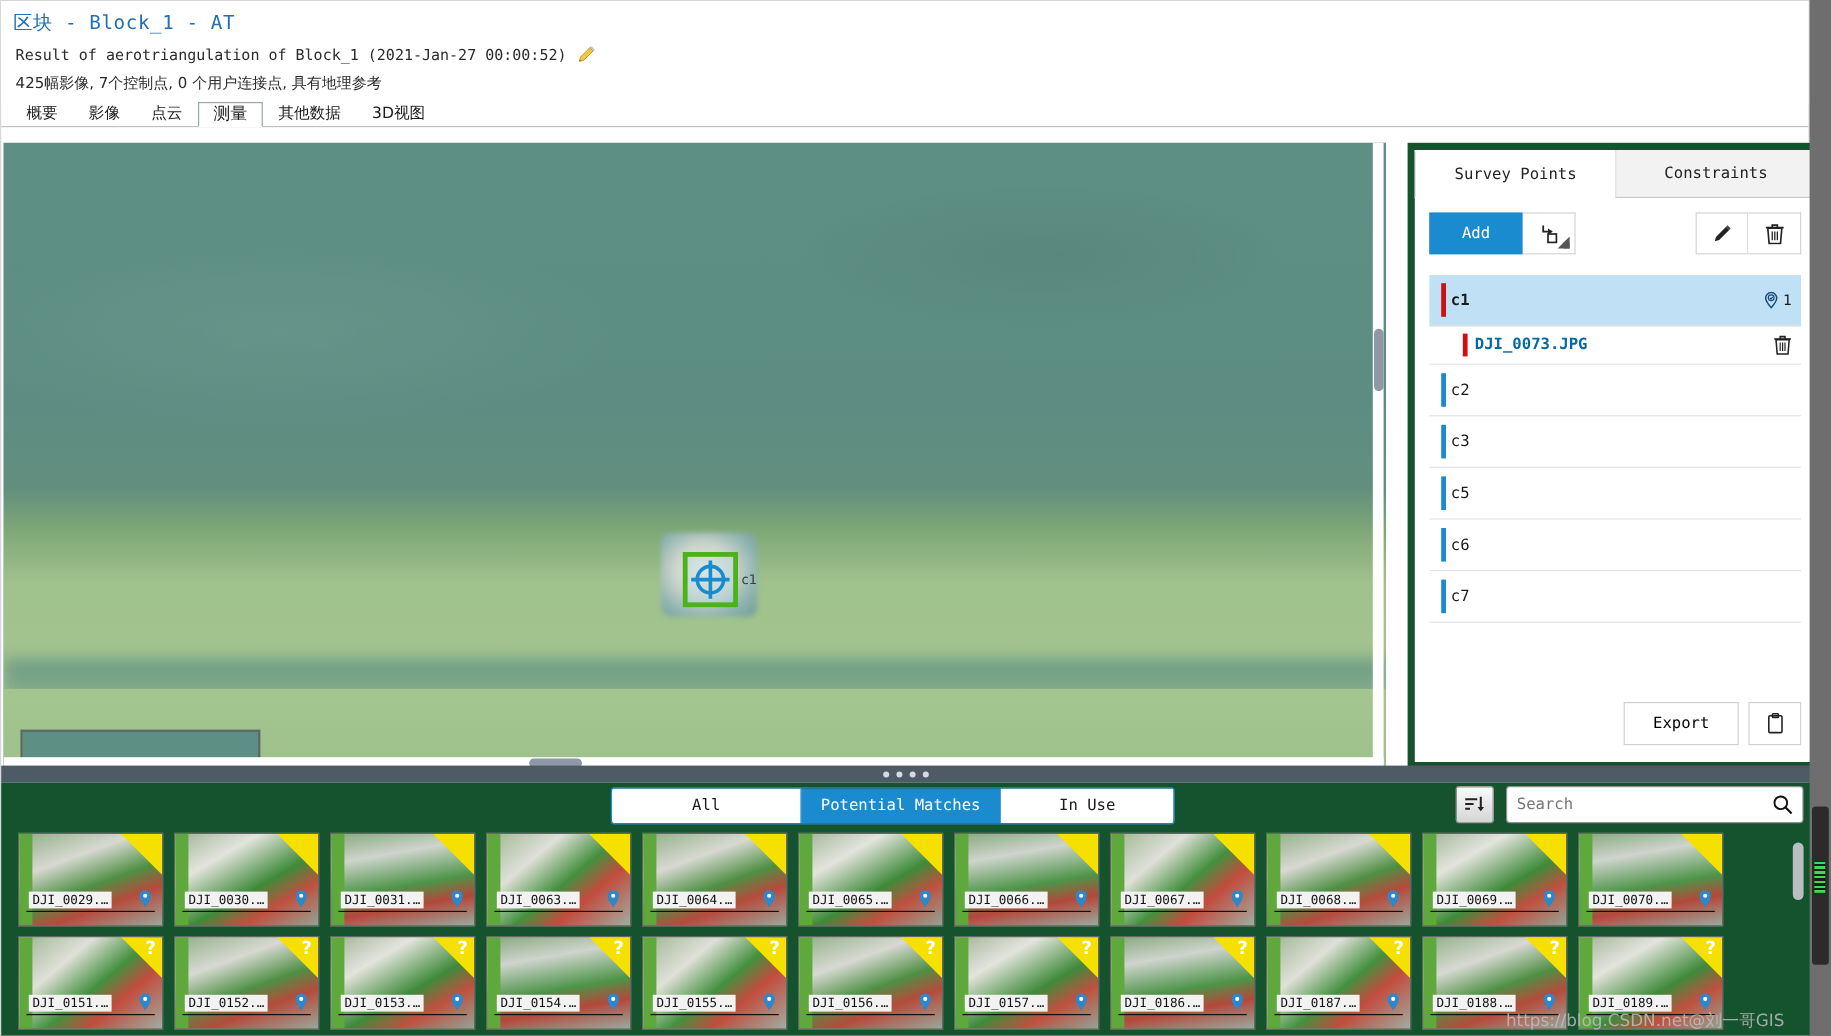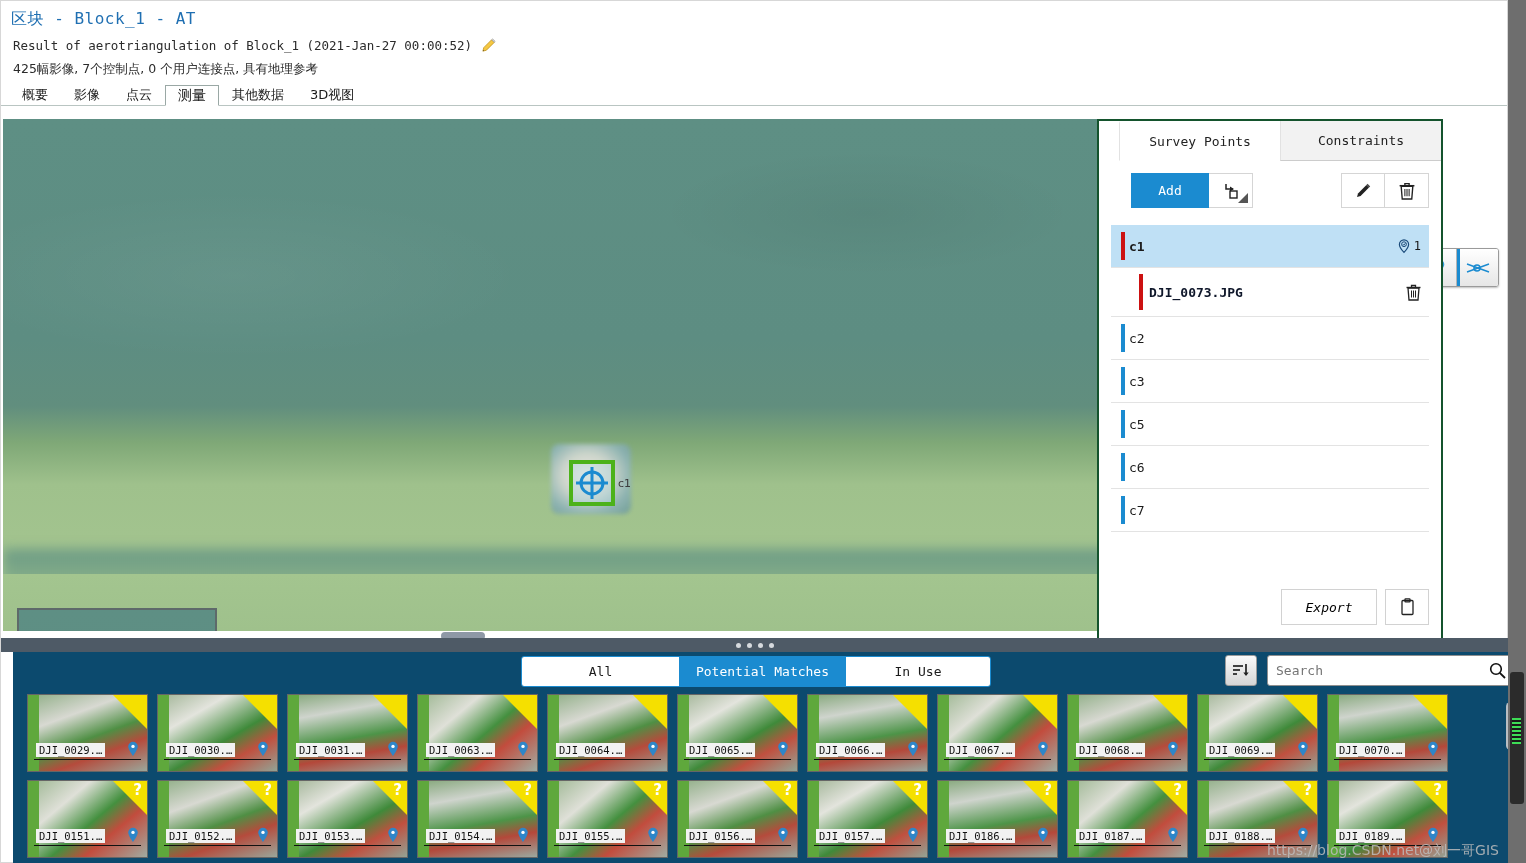--- a/index.html
+++ b/index.html
@@ -90,22 +90,22 @@
 
   
   .v-scroll-v{ position:absolute; right:2px; top:0; width:9px; height:520px; background:#fff; }
   .v-scroll-v i{ position:absolute; left:1px; top:155px; width:8px; height:52px;
                  background:#8e98a6; border-radius:4px; display:block; }
   .v-scroll-h{ position:absolute; left:0; bottom:1px; height:9px; width:1150px; background:#fff;}
   .v-scroll-h i{ position:absolute; top:1px; left:438px; width:44px; height:8px;
                  background:#8e98a6; border-radius:4px; display:block; }
 
   
-  .rpanel{ position:absolute; left:1096px; top:0; width:346px; height:522px;
-           background:#fff; border:2px solid #14532d;padding-left:20px; }
+  .rpanel{ position:absolute; left:1172px; top:0; width:346px; height:522px;
+           background:#fff; border:6px solid #14532d; }
   .rtabs{ display:flex; height:40px; }
   .rtab{ flex:1; display:flex; align-items:center; justify-content:center; font-size:13px;
          color:#222; background:#f2f2f2; border-bottom:1px solid #ccc;
          border-left:1px solid #e2e2e2; cursor:default; }
   .rtab.active{ background:#fff; border-bottom:1px solid #fff; border-top:2px solid #fff;}
   .rtoolbar{ display:flex; align-items:center; justify-content:space-between;
              padding:12px 12px 10px 12px; }
   .addgrp{ display:flex; }
   .addbtn{ background:#1b8bd0; color:#fff; font-size:13px; height:35px; width:78px;
            display:flex; align-items:center; justify-content:center; border:none; cursor:pointer;}
@@ -121,41 +121,41 @@
   .ibtn + .ibtn{ border-left:none; }
 
   .plist{ position:absolute; left:12px; right:12px; top:104px; bottom:70px; overflow:hidden;}
   .prow{ height:43px; display:flex; align-items:center; border-bottom:1px solid #e3e3e3;
          position:relative; padding-left:18px; font-size:13px; color:#1a1a1a;}
   .prow .bar{ position:absolute; left:10px; top:7px; bottom:7px; width:4px; background:#1b8bd0;}
   .prow.sel{ background:#bfe0f5; font-weight:bold; }
   .prow.sel .bar{ background:#cc1111; }
   .prow .cnt{ position:absolute; right:8px; display:flex; align-items:center; gap:4px;
               font-size:12px; font-weight:normal; color:#1a1a1a;}
-  .childrow{ height:49px; display:flex; align-items:center; position:relative;
+  .childrow{ height:32px; display:flex; align-items:center; position:relative;
              padding-left:38px; border-bottom:1px solid #e3e3e3; font-size:13px;
-             font-weight:bold; color:#0f172a;}
+             font-weight:bold; color:#0369a1;}
   .childrow .bar{ position:absolute; left:28px; top:6px; bottom:6px; width:4px; background:#cc1111;}
   .childrow .del{ position:absolute; right:8px; cursor:pointer; }
 
   .pfooter{ position:absolute; right:12px; bottom:14px; display:flex; gap:8px;}
   .exportbtn{ width:96px; height:36px; border:1px solid #d2d2d2; background:#fff;
               display:flex; align-items:center; justify-content:center; font-size:13px;
-              cursor:pointer;font-style:italic;}
+              cursor:pointer;}
   .clipbtn{ width:44px; height:36px; border:1px solid #d2d2d2; background:#fff;
             display:flex; align-items:center; justify-content:center; cursor:pointer;}
 
   
   .splitter{ position:absolute; left:0; top:637px; width:1508px; height:14px;
              background:#4e5a66; display:flex; align-items:center; justify-content:center;}
   .splitter .dots{ display:flex; gap:6px; }
   .splitter .dots b{ width:5px; height:5px; border-radius:50%; background:#d6dade; display:block;}
 
   
-  .bottom{ position:absolute; left:12px; top:651px; width:1508px; height:212px; background:#0c4a6e;}
+  .bottom{ position:absolute; left:0; top:651px; width:1508px; height:212px; background:#14532d;}
   .filterrow{ height:38px; display:flex; align-items:center; position:relative;}
   .seg{ position:absolute; left:508px; top:4px; display:flex; border:1px solid #1b8bd0;
         border-radius:3px; overflow:hidden; }
   .seg div{ height:29px; display:flex; align-items:center; justify-content:center;
             font-size:13px; color:#1a1a1a; background:#fff; cursor:pointer;
             border-right:1px solid #1b8bd0; padding:0 10px; }
   .seg div:last-child{ border-right:none; }
   .seg div.on{ background:#1b8bd0; color:#fff; }
   .sortbtn{ position:absolute; left:1212px; top:3px; width:32px; height:31px;
             background:linear-gradient(180deg,#fafafa,#d5d5d5); border:1px solid #9b9b9b;

